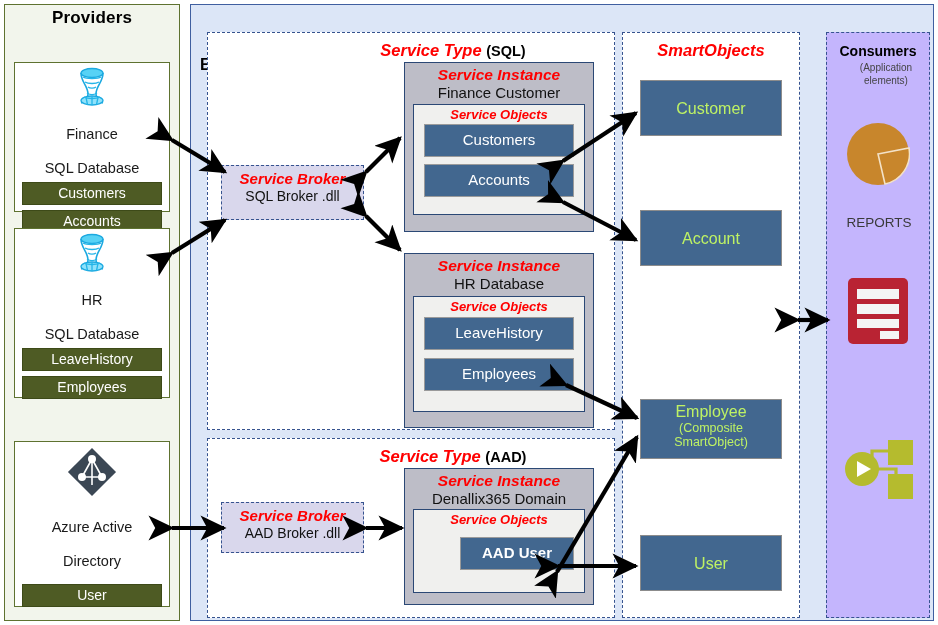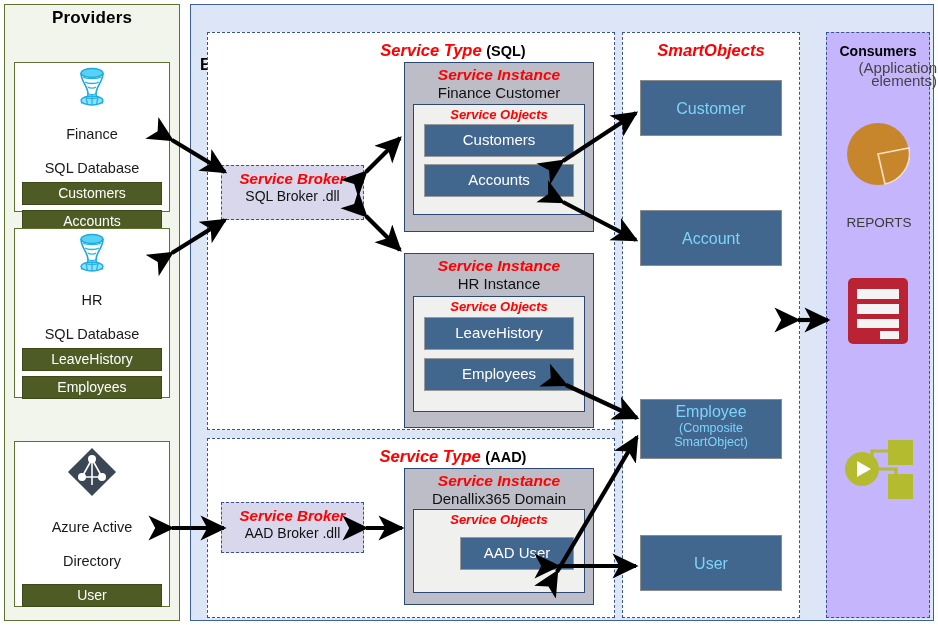--- a/index.html
+++ b/index.html
@@ -130,34 +130,34 @@
     text-align: center;
     line-height: 30px;
     height: 31px;
   }
 
   
   #smartobjects-title { top: 8px; left: 0; width: 100%; text-align: center; font-size: 16.5px; }
   .so-chip {
     background: #42678f;
     border: 1.3px solid #8c8c8c;
-    color: #7dd3fc;
+    color: #bef264;
     text-align: center;
     font-size: 16px;
   }
   #so-customer { left: 640px; top: 80px; width: 142px; height: 56px; line-height: 56px; }
   #so-account  { left: 640px; top: 210px; width: 142px; height: 56px; line-height: 56px; }
   #so-employee { left: 640px; top: 399px; width: 142px; height: 60px; }
   #so-user     { left: 640px; top: 535px; width: 142px; height: 56px; line-height: 56px; }
   .so-emp-name { font-size: 16px; margin-top: 3px; line-height: 18px; }
   .so-emp-sub  { font-size: 12.5px; line-height: 14px; }
 
   
   #consumers-title { top: 10px; left:0; width:100%; text-align:center; font-size: 14px; font-weight: bold; color:#000; }
-  #consumers-sub { top: 28px; left:8px; width:100%; text-align:right; font-size: 15px; color:#444; line-height: 13px; }
+  #consumers-sub { top: 28px; left:8px; width:100%; text-align:center; font-size: 10px; color:#444; line-height: 13px; }
   #reports-label { top: 182px; left: 0; width: 104px; text-align:center; font-size: 13.5px; color: #3a3a3a; }
 
   svg { display:block; }
   .arrow-layer { left:0; top:0; width:938px; height:625px; pointer-events:none; }
 </style>
 </head>
 <body>
 
 <div id="canvas">
 
@@ -250,21 +250,21 @@
     <div class="inst-sub">Finance Customer</div>
     <div class="svc-objects" style="margin:3px 8px 0 8px; height:109px;">
       <div class="so-title red-italic">Service Objects</div>
       <div class="blue-chip" style="margin:2px 10px 0 10px;">Customers</div>
       <div class="blue-chip" style="margin:7px 10px 0 10px;">Accounts</div>
     </div>
   </div>
 
   <div class="abs svc-instance" id="inst-hr">
     <div class="inst-title red-italic">Service Instance</div>
-    <div class="inst-sub">HR Instance</div>
+    <div class="inst-sub">HR Database</div>
     <div class="svc-objects" style="margin:4px 8px 0 8px; height:114px;">
       <div class="so-title red-italic">Service Objects</div>
       <div class="blue-chip" style="margin:3px 10px 0 10px;">LeaveHistory</div>
       <div class="blue-chip" style="margin:8px 10px 0 10px;">Employees</div>
     </div>
   </div>
 
   <div class="abs dashbox" id="svc-type-aad">
     <div class="abs svc-type-head">
       <span class="red-italic">Service Type</span>
@@ -275,21 +275,21 @@
   <div class="abs broker" id="broker-aad">
     <div class="broker-title red-italic">Service Broker</div>
     <div class="broker-sub">AAD Broker .dll</div>
   </div>
 
   <div class="abs svc-instance" id="inst-aad">
     <div class="inst-title red-italic">Service Instance</div>
     <div class="inst-sub">Denallix365 Domain</div>
     <div class="svc-objects" style="margin:2px 8px 0 8px; height:82px;">
       <div class="so-title red-italic">Service Objects</div>
-      <div class="blue-chip" style="margin:10px 10px 0 46px;">AAD User</div>
+      <div class="blue-chip" style="margin:10px 10px 0 46px;font-weight:bold;">AAD User</div>
     </div>
   </div>
 
   <div class="abs dashbox" id="smartobjects-box">
     <div class="abs red-italic" id="smartobjects-title">SmartObjects</div>
   </div>
 
   <div class="abs so-chip" id="so-customer">Customer</div>
   <div class="abs so-chip" id="so-account">Account</div>
   <div class="abs so-chip" id="so-employee">

